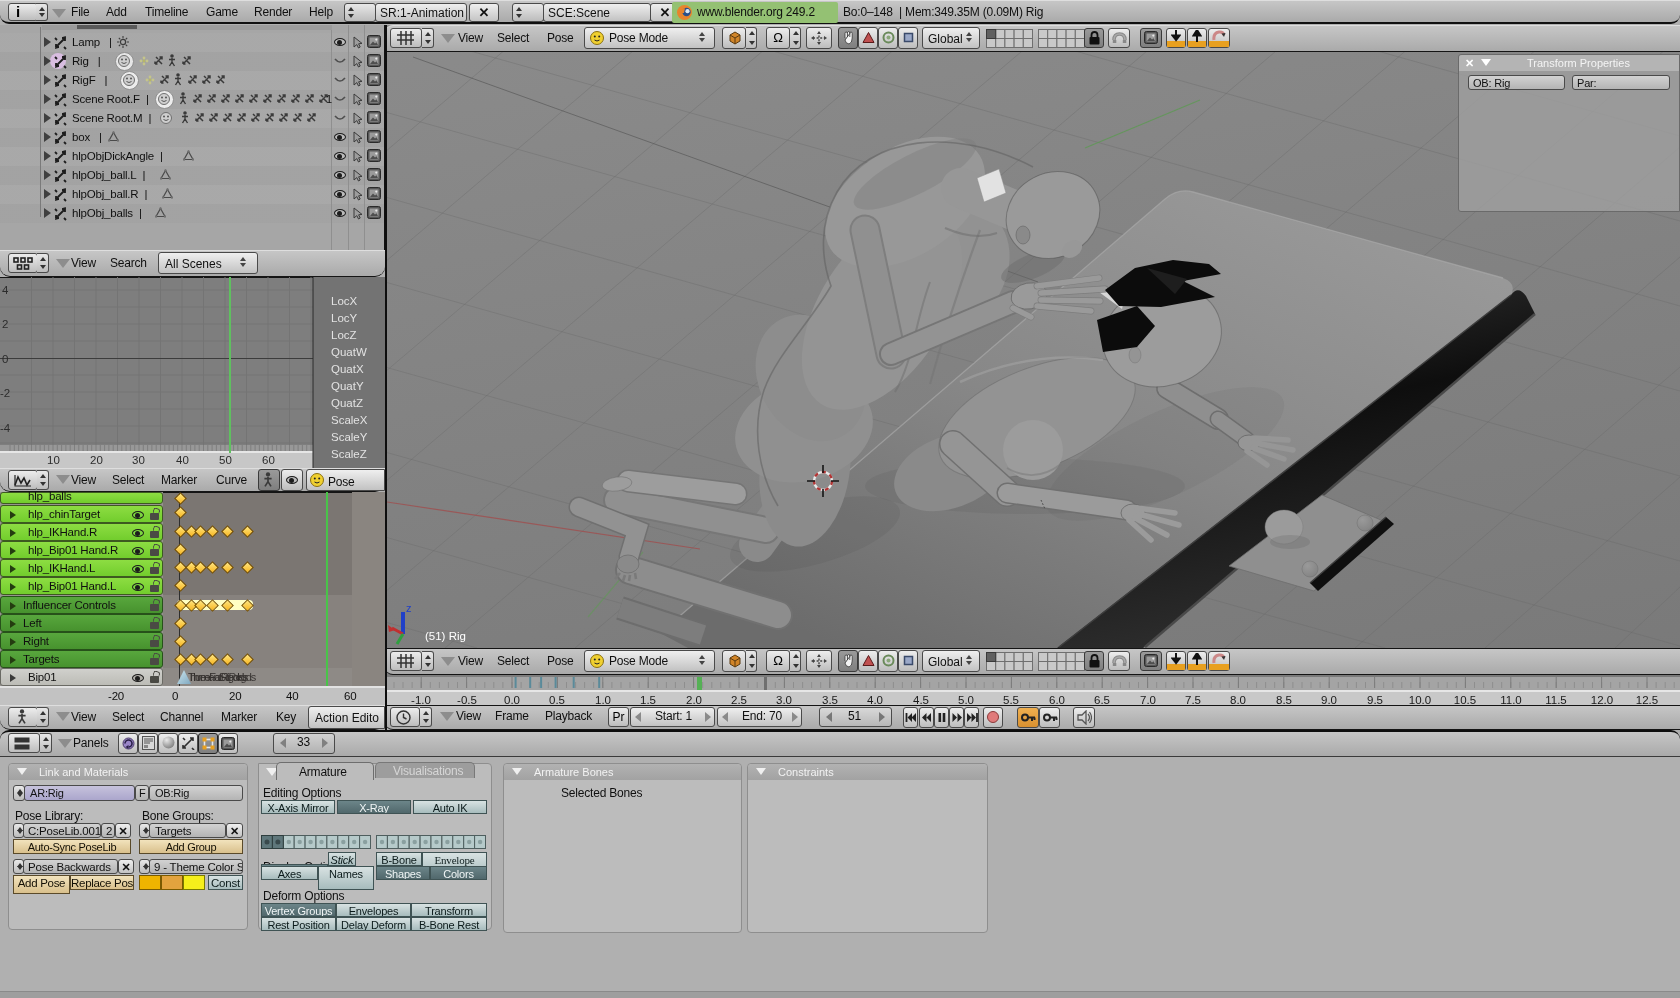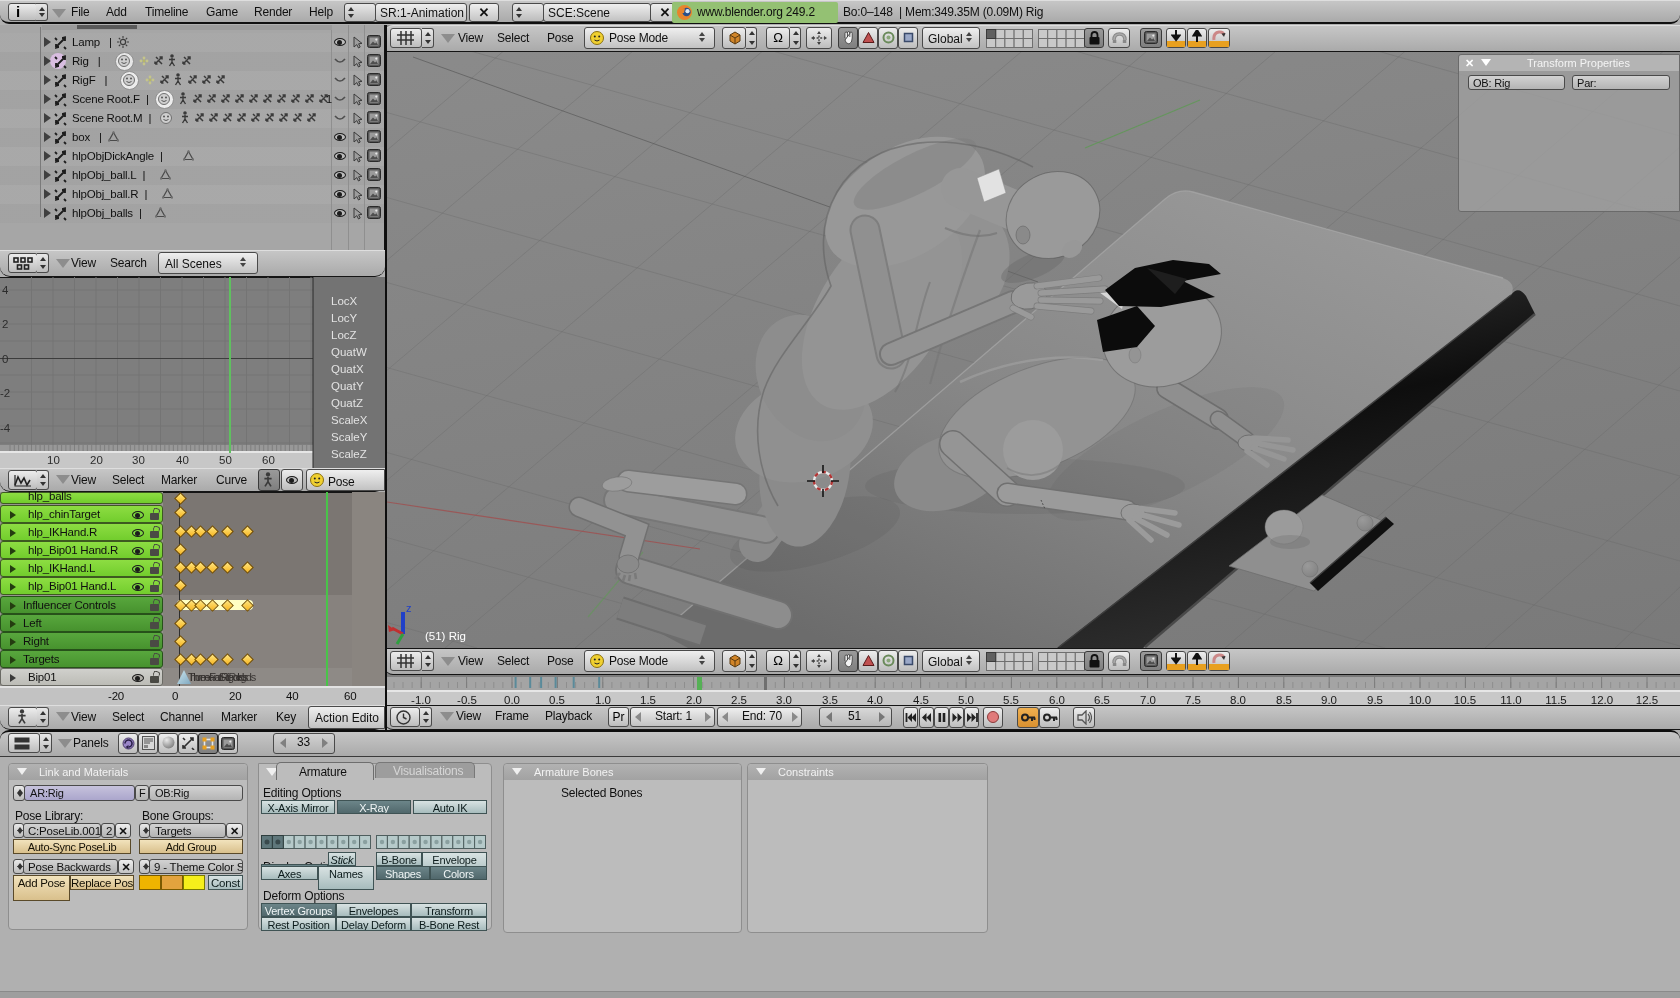--- a/index.html
+++ b/index.html
@@ -1263,21 +1263,21 @@
       <div class="tan" style="left:4px;top:75px;width:118px;height:15px;padding-top:1px;">Auto-Sync PoseLib</div>
       <div class="spin" style="left:130px;top:59px;width:11px;height:15px;"></div>
       <div class="gfield" style="left:140px;top:59px;width:77px;height:15px;padding:1px 0 0 5px;font-size:11.5px;">Targets</div>
       <div class="xbtn" style="left:217px;top:59px;width:17px;height:15px;font-size:11px;padding-top:1px;">✕</div>
       <div class="tan" style="left:130px;top:75px;width:104px;height:15px;padding-top:1px;">Add Group</div>
       <div class="spin" style="left:4px;top:95px;width:11px;height:15px;"></div>
       <div class="gfield" style="left:14px;top:95px;width:95px;height:15px;padding:1px 0 0 4px;font-size:11.5px;">Pose Backwards</div>
       <div class="xbtn" style="left:109px;top:95px;width:16px;height:15px;font-size:11px;padding-top:1px;">✕</div>
       <div class="spin" style="left:130px;top:95px;width:11px;height:15px;"></div>
       <div class="gfield" style="left:140px;top:95px;width:94px;height:15px;padding:1px 0 0 4px;font-size:11.5px;">9 - Theme Color S</div>
-      <div class="tan" style="left:4px;top:111px;width:57px;height:26px;padding-top:1px;font-size:11.5px;">Add Pose</div>
+      <div class="tan" style="left:4px;top:111px;width:57px;height:19px;padding-top:1px;font-size:11.5px;">Add Pose</div>
       <div class="tan" style="left:61px;top:111px;width:64px;height:15px;padding-top:1px;font-size:11.5px;">Replace Pos</div>
       <div class="abs" style="left:130px;top:111px;width:22px;height:15px;background:#efb400;border:1px solid #7a5a00;box-sizing:border-box;"></div>
       <div class="abs" style="left:152px;top:111px;width:22px;height:15px;background:#e2a33e;border:1px solid #7a5a00;box-sizing:border-box;"></div>
       <div class="abs" style="left:174px;top:111px;width:22px;height:15px;background:#f6ef1b;border:1px solid #7a7a00;box-sizing:border-box;"></div>
       <div class="tbtn" style="left:199px;top:111px;width:35px;height:15px;padding-top:1px;font-size:11.5px;">Const</div>
     </div>
 
     <div class="panel" style="left:258px;top:763px;width:234px;height:167px;border-radius:0 4px 4px 4px;">
       <span style="position:absolute;left:7px;top:4px;width:0;height:0;border-left:6px solid transparent;border-right:6px solid transparent;border-top:8px solid #f0f0f0;"></span>
       <div class="abs" style="left:17px;top:-2px;width:98px;height:18px;background:#bcbcbc;border:1px solid #6e6e6e;border-bottom:none;border-radius:5px 5px 0 0;box-sizing:border-box;"></div>
@@ -1341,21 +1341,21 @@
             <circle cx="60.5" cy="7" r="2.2"></circle>
             <circle cx="71.4" cy="7" r="2.2"></circle>
             <circle cx="82.3" cy="7" r="2.2"></circle>
             <circle cx="93.2" cy="7" r="2.2"></circle>
             <circle cx="104.1" cy="7" r="2.2"></circle>
           </g>
         </svg>
       <div class="tbtn on" style="left:2px;top:100px;width:67px;height:14px;">Octahedron</div>
       <div class="tbtn" style="left:69px;top:88px;width:28px;height:14px;font-style:italic;">Stick</div>
       <div class="tbtn" style="left:117px;top:88px;width:46px;height:14px;">B-Bone</div>
-      <div class="tbtn" style="left:163px;top:88px;width:65px;height:25px;">Envelope</div>
+      <div class="tbtn" style="left:163px;top:88px;width:65px;height:25px;font-family:Liberation Serif, serif;">Envelope</div>
       <div class="tbtn" style="left:2px;top:102px;width:57px;height:14px;">Axes</div>
       <div class="tbtn" style="left:59px;top:102px;width:56px;height:24px;">Names</div>
       <div class="tbtn on" style="left:117px;top:102px;width:54px;height:14px;">Shapes</div>
       <div class="tbtn on" style="left:171px;top:102px;width:57px;height:14px;">Colors</div>
       <div class="lbl" style="left:4px;top:125px;">Deform Options</div>
       <div class="tbtn on" style="left:2px;top:139px;width:75px;height:14px;">Vertex Groups</div>
       <div class="tbtn" style="left:77px;top:139px;width:75px;height:14px;">Envelopes</div>
       <div class="tbtn" style="left:152px;top:139px;width:76px;height:14px;">Transform</div>
       <div class="tbtn" style="left:2px;top:153px;width:75px;height:14px;">Rest Position</div>
       <div class="tbtn" style="left:77px;top:153px;width:75px;height:14px;">Delay Deform</div>

